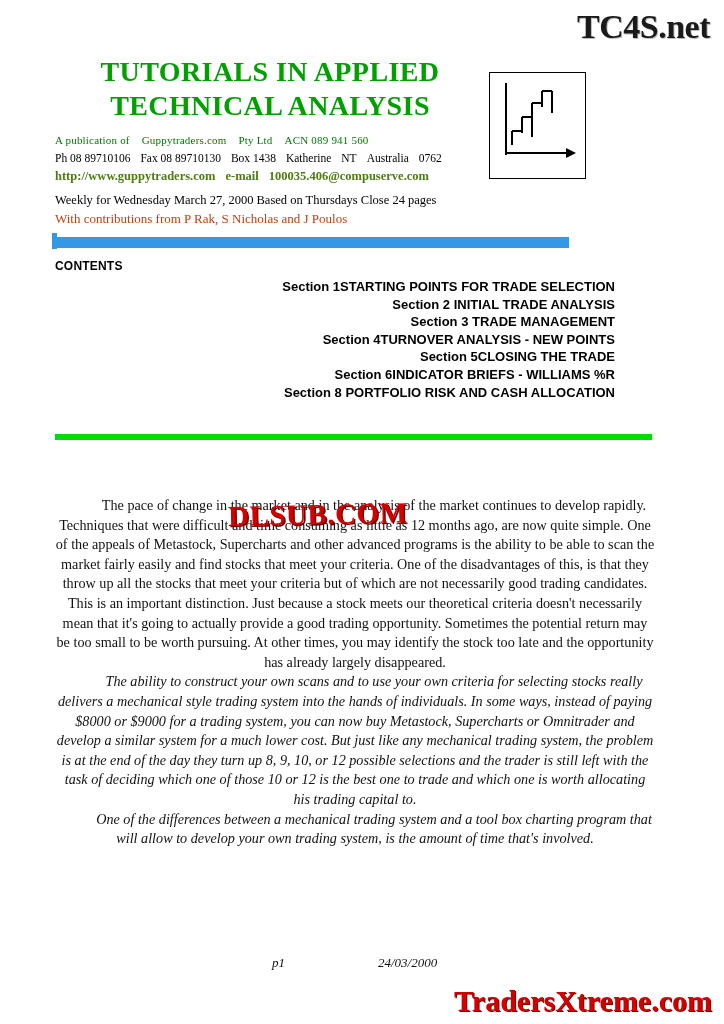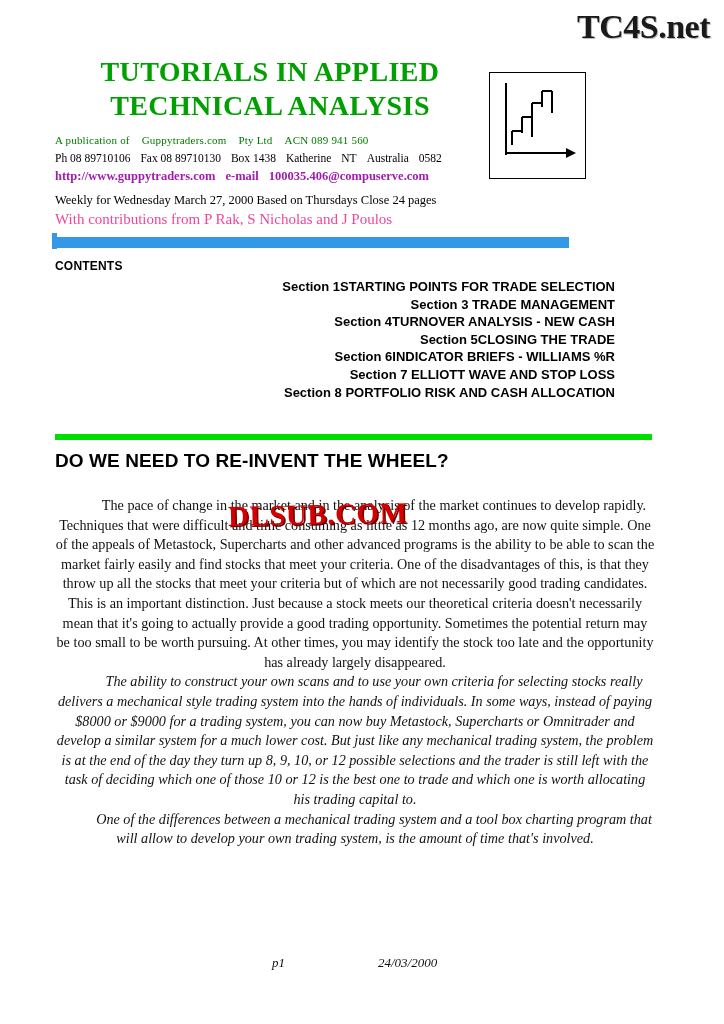--- a/index.html
+++ b/index.html
@@ -85,39 +85,39 @@
   }
   .contact-line .sp { display: inline-block; width: 10px; }
 
   .url-line {
     position: absolute;
     left: 55px;
     top: 169px;
     font-family: "Liberation Serif", serif;
     font-size: 12.5px;
     font-weight: bold;
-    color: #a21caf;
+    color: #4d7c0f;
   }
   .url-line .sp { display: inline-block; width: 10px; }
 
   .weekly-line {
     position: absolute;
     left: 55px;
     top: 193px;
     font-family: "Liberation Serif", serif;
     font-size: 12.5px;
     color: #000;
   }
   .contrib-line {
     position: absolute;
     left: 55px;
     top: 211px;
     font-family: "Liberation Serif", serif;
-    font-size: 15px;
-    color: #ec4899;
+    font-size: 13px;
+    color: #c2410c;
   }
 
   
   .logo-box {
     position: absolute;
     left: 489px;
     top: 72px;
     width: 95px;
     height: 105px;
     border: 1px solid #000;
@@ -250,21 +250,21 @@
   <div class="title">
     <div>TUTORIALS IN APPLIED</div>
     <div>TECHNICAL ANALYSIS</div>
   </div>
 
   <div class="pub-line">
     <span>A publication of</span><span class="sp"></span><span>Guppytraders.com</span><span class="sp"></span><span>Pty Ltd</span><span class="sp"></span><span>ACN 089 941 560</span>
   </div>
 
   <div class="contact-line">
-    <span>Ph 08 89710106</span><span class="sp"></span><span>Fax 08 89710130</span><span class="sp"></span><span>Box 1438</span><span class="sp"></span><span>Katherine</span><span class="sp"></span><span>NT</span><span class="sp"></span><span>Australia</span><span class="sp"></span><span>0582</span>
+    <span>Ph 08 89710106</span><span class="sp"></span><span>Fax 08 89710130</span><span class="sp"></span><span>Box 1438</span><span class="sp"></span><span>Katherine</span><span class="sp"></span><span>NT</span><span class="sp"></span><span>Australia</span><span class="sp"></span><span>0762</span>
   </div>
 
   <div class="url-line">
     <span>http://www.guppytraders.com</span><span class="sp"></span><span>e-mail</span><span class="sp"></span><span>100035.406@compuserve.com</span>
   </div>
 
   <div class="weekly-line">Weekly for Wednesday March 27, 2000 Based on Thursdays Close 24 pages</div>
   <div class="contrib-line">With contributions from P Rak, S Nicholas and J Poulos</div>
 
   <div class="logo-box">
@@ -288,39 +288,39 @@
     </svg>
   </div>
 
   <div class="blue-bar-tab"></div>
   <div class="blue-bar"></div>
 
   <div class="contents-head">CONTENTS</div>
 
   <div class="toc">
     <div class="toc-row"><span class="sec">Section 1</span><span>STARTING POINTS FOR TRADE SELECTION</span></div>
+    <div class="toc-row"><span class="sec">Section 2</span><span> INITIAL TRADE ANALYSIS</span></div>
     <div class="toc-row"><span class="sec">Section 3</span><span> TRADE MANAGEMENT</span></div>
-    <div class="toc-row"><span class="sec">Section 4</span><span>TURNOVER ANALYSIS - NEW CASH</span></div>
+    <div class="toc-row"><span class="sec">Section 4</span><span>TURNOVER ANALYSIS - NEW POINTS</span></div>
     <div class="toc-row"><span class="sec">Section 5</span><span>CLOSING THE TRADE</span></div>
     <div class="toc-row"><span class="sec">Section 6</span><span>INDICATOR BRIEFS - WILLIAMS %R</span></div>
-    <div class="toc-row"><span class="sec">Section 7</span><span> ELLIOTT WAVE AND STOP LOSS</span></div>
     <div class="toc-row"><span class="sec">Section 8</span><span> PORTFOLIO RISK AND CASH ALLOCATION</span></div>
   </div>
 
   <div class="green-rule"></div>
 
-  <div class="heading">DO WE NEED TO RE-INVENT THE WHEEL?</div>
 
   <div class="body-text">
     <p class="indent">The pace of change in the market and in the analysis of the market continues to develop rapidly.  Techniques that were difficult and time consuming as little as 12 months ago, are now quite simple.  One of the appeals of Metastock, Supercharts and other advanced programs is the ability to be able to scan the market fairly easily and find stocks that meet your criteria.  One of the disadvantages of  this, is that they throw up all the stocks that meet your criteria but of which are not necessarily good trading candidates.  This is an important distinction.  Just because a stock meets our theoretical criteria doesn't necessarily mean that it's going to actually provide a good trading opportunity.  Sometimes the potential return may be too small to be worth pursuing.  At other times, you may identify the stock too late and the opportunity has already largely disappeared.</p>
     <p class="indent">The ability to construct your own scans and to use your own criteria for selecting stocks really delivers a mechanical style trading system into the hands of individuals.  In some ways, instead of paying $8000 or $9000 for a trading system, you can now  buy Metastock, Supercharts or Omnitrader and develop a similar system for a much lower cost.  But just like any mechanical trading system, the problem is at the end of the day they turn up 8, 9, 10, or 12 possible selections and the trader is still left with the task of deciding which one of those 10 or 12 is the best one to trade and which one is worth allocating his trading capital to.</p>
     <p class="indent">One of the differences between a mechanical trading system and a tool box charting program that will allow to develop your own trading system, is the amount of time that's involved.</p>
   </div>
 
   <div class="wm-mid">DLSUB.COM</div>
 
   <div class="footer">
     <span class="pnum">p1</span>
     <span class="fdate">24/03/2000</span>
   </div>
 
+  <div class="wm-bottom">TradersXtreme.com</div>
 
 </div>
 
 </body></html>

